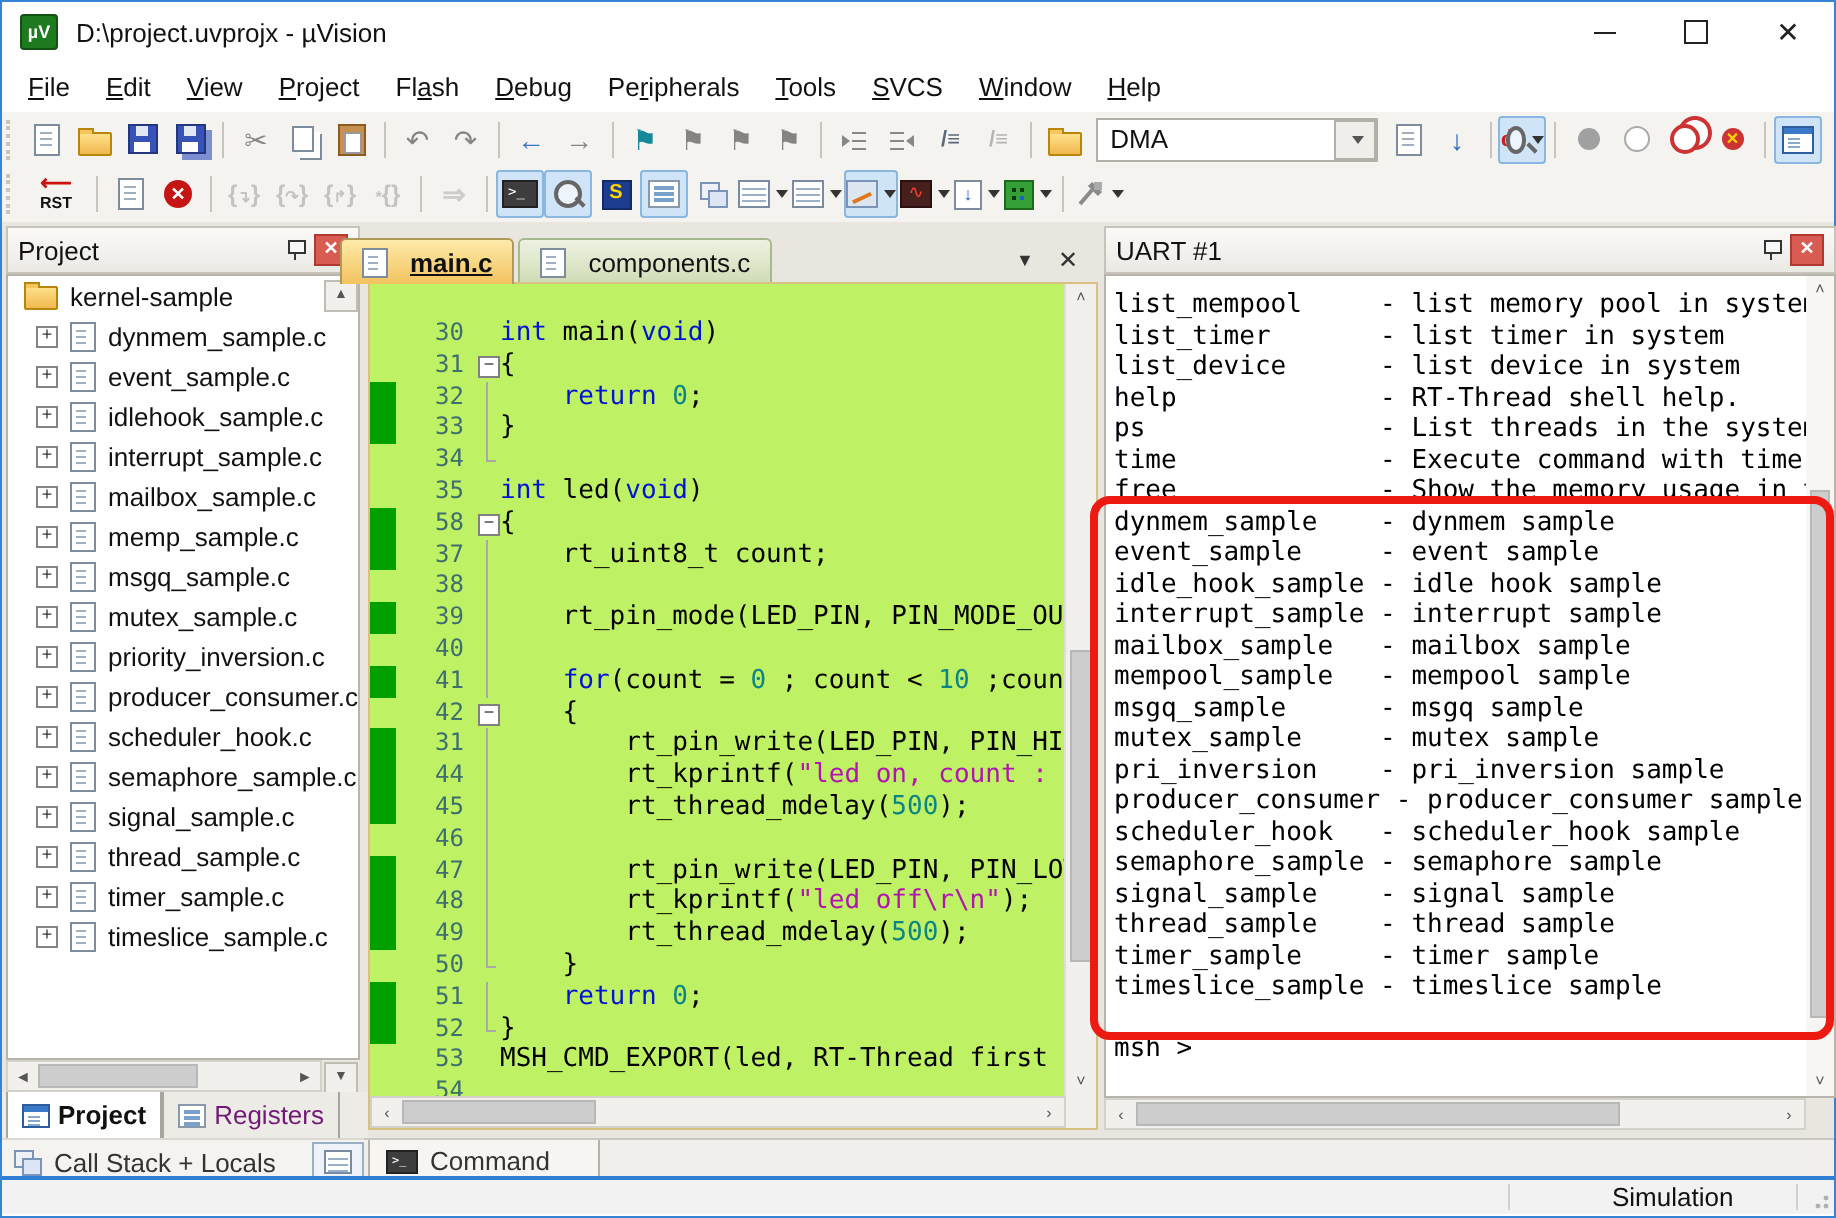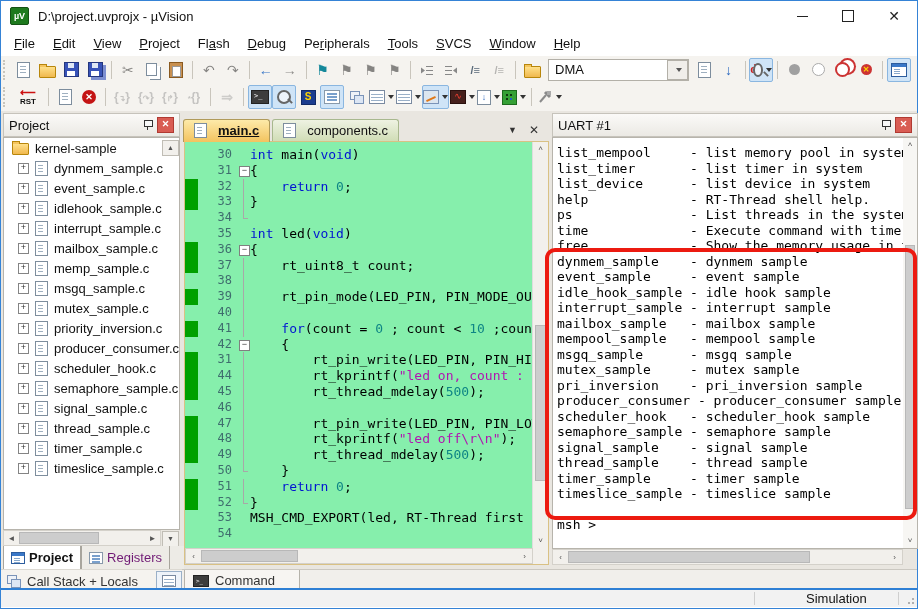--- a/index.html
+++ b/index.html
@@ -89,28 +89,28 @@
   .sarrow{width:15px;height:100%;display:flex;align-items:center;justify-content:center;font-size:8px}
   .sthumb{height:10px;background:#cdcdcd;border:1px solid #b8b8b8}
   .vthumb{position:absolute;background:#cdcdcd;border:1px solid #b8b8b8}
   
   .tabs-left{position:absolute;left:0;top:545px;width:181px;height:23px;background:#edebe6;display:flex;align-items:flex-start;font-size:13px;padding-left:2px}
   .btab{display:flex;align-items:center;gap:4px;padding:2px 7px;height:19px;border:1px solid #a8a59d;border-top:none;background:#edebe6;color:#701a75}
   .btab.active{background:#fff;font-weight:bold;color:#111}
   .callstack-bar{position:absolute;left:0;top:568px;width:181px;height:22px;background:#f5f3ef;display:flex;align-items:center;font-size:13px;color:#333;gap:7px;padding-left:6px;border-top:1px solid #dcd9d2}
   .cs-btn{margin-left:auto;margin-right:6px;width:24px;height:18px;border:1px solid #9ab0c8;background:#eef3f9;display:flex;align-items:center;justify-content:center}
   
-  .edit-tabs{position:absolute;left:182px;top:118px;width:365px;height:22px;display:flex;align-items:center}
+  .edit-tabs{position:absolute;left:169px;top:118px;width:365px;height:22px;display:flex;align-items:flex-start}
   .etab{height:22px;display:flex;align-items:center;gap:5px;padding:0 10px;border:1px solid #b09a5a;border-bottom:none;border-radius:3px 3px 0 0;font-size:13px;color:#111}
   .etab.active{background:linear-gradient(#fdeaa9,#f3c35f);z-index:2}
   .etab.active .lbl{font-weight:bold;text-decoration:underline}
   .etab.other{background:linear-gradient(#eef2e2,#cfdcb4);border-color:#a8b88e;margin-left:2px}
   .etab-ctl{position:absolute;right:12px;top:4px;display:flex;gap:12px;align-items:center;color:#333}
   .editor-frame{position:absolute;left:183px;top:140px;width:365px;height:424px;background:#fff;border:1px solid #d9c184;box-sizing:border-box}
-  .code-area{position:absolute;left:0;top:0;right:15px;bottom:16px;overflow:hidden;padding-top:5px;background:#86efac}
+  .code-area{position:absolute;left:0;top:0;right:15px;bottom:16px;overflow:hidden;padding-top:17px;background:#bef264}
   .crow{display:flex;height:15.8px}
   .cg{flex:none;width:13px}
   .cg.on{background:#00a000}
   .cnum{flex:none;width:34px;text-align:right;padding-right:5px;color:#3f6e6e;font-size:12px;line-height:15.8px;font-family:"DejaVu Sans Mono",monospace}
   .cfold{flex:none;width:13px;position:relative}
   .cfold.l:before{content:'';position:absolute;left:6px;top:0;bottom:0;border-left:1px solid #a8a8a8}
   .cfold.e:before{content:'';position:absolute;left:6px;top:0;width:4px;height:8px;border-left:1px solid #a8a8a8;border-bottom:1px solid #a8a8a8}
   .fold-box{position:absolute;left:2px;top:3px;width:9px;height:9px;border:1px solid #808080;background:#fff;font-size:9px;line-height:7px;text-align:center;color:#333}
   .ccode{white-space:pre;font-size:13px;line-height:15.8px;font-family:"DejaVu Sans Mono",monospace;color:#000;overflow:hidden}
   .tok-k{color:#0014d2}.tok-s{color:#b114b1}.tok-n{color:#0e8585}
@@ -594,21 +594,21 @@
           <span class="ccode"></span>
         </div>
         <div class="crow">
           <span class="cg"></span>
           <span class="cnum">35</span>
           <span class="cfold"></span>
           <span class="ccode"><span class="tok-k">int</span><span> led(</span><span class="tok-k">void</span><span>)</span></span>
         </div>
         <div class="crow">
           <span class="cg on"></span>
-          <span class="cnum">36</span>
+          <span class="cnum">58</span>
           <span class="cfold">
             <span class="fold-box">−</span>
           </span>
           <span class="ccode"><span>{</span></span>
         </div>
         <div class="crow">
           <span class="cg on"></span>
           <span class="cnum">37</span>
           <span class="cfold l"></span>
           <span class="ccode"><span>    rt_uint8_t count;</span></span>

